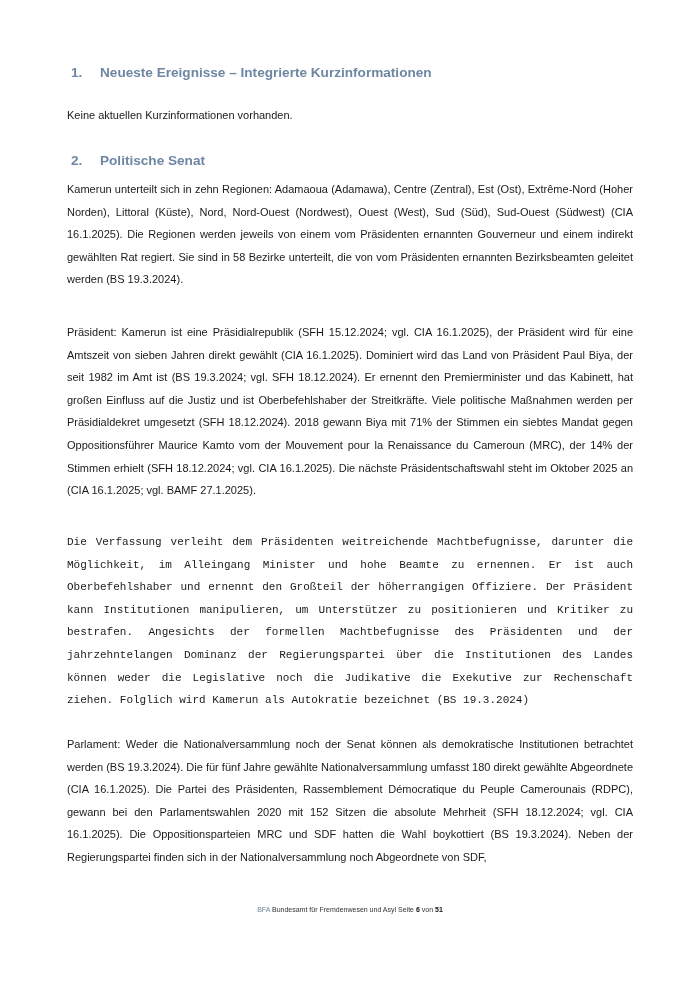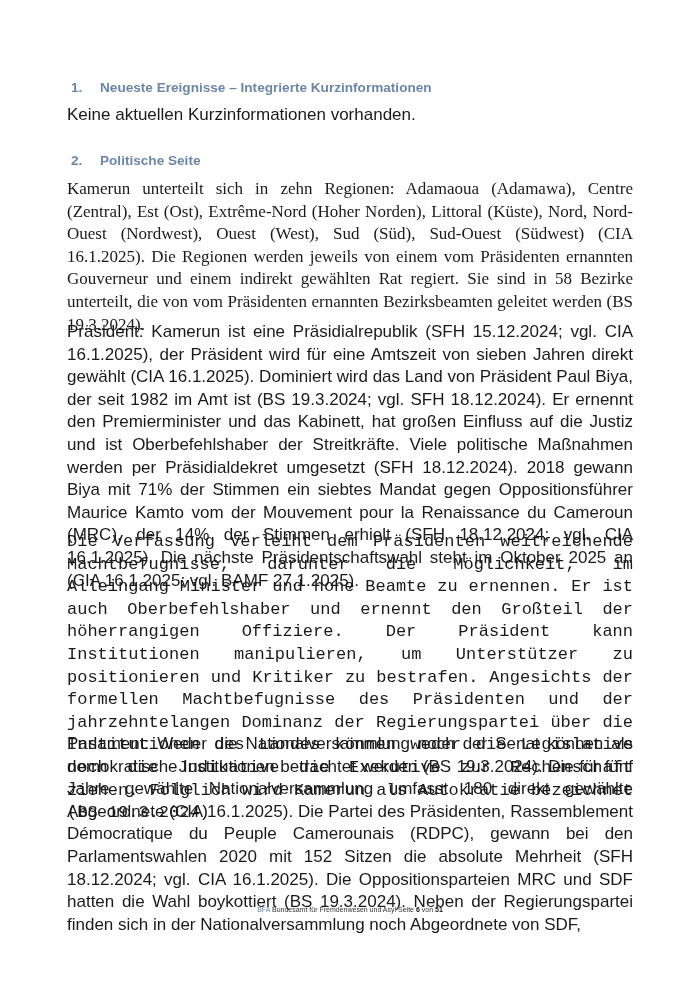--- a/index.html
+++ b/index.html
@@ -7,46 +7,46 @@
     width: 700px; height: 990px; position: relative; overflow: hidden;
     font-family: "Liberation Sans", sans-serif; color: #1a1a1a;
   }
   .page { position: absolute; left: 67px; top: 0; width: 566px; }
   .heading {
     position: absolute; left: 0; font-weight: bold; font-size: 13.6px;
     color: #6e86a3; white-space: nowrap;
   }
   .heading .num { display: inline-block; width: 29px; padding-left: 4px; }
   .para {
-    position: absolute; left: 0; width: 566px; font-size: 17px;
+    position: absolute; left: 0; width: 566px; font-size: 11px;
     line-height: 22.6px; text-align: justify; margin: 0;
   }
   .para b { font-weight: normal; }
   .footer {
     position: absolute; top: 906px; left: 0; width: 700px; text-align: center;
     font-size: 7px; color: #333;
   }
   .footer .brand { color: #6e86a3; }
   .footer b { font-weight: bold; color: #111; }
 </style>
 </head>
 <body>
 
 <div class="page">
-  <div class="heading" style="top:80px;">
+  <div class="heading" style="top:65px;">
     <span class="num">1.</span><span>Neueste Ereignisse – Integrierte Kurzinformationen</span>
   </div>
   <p class="para" style="top:104px;">
     <span>Keine aktuellen Kurzinformationen vorhanden.</span>
   </p>
 
   <div class="heading" style="top:153px;">
-    <span class="num">2.</span><span>Politische Seite</span>
+    <span class="num">2.</span><span>Politische Senat</span>
   </div>
-  <p class="para" style="top:178px;font-family:Liberation Serif, serif;">
+  <p class="para" style="top:178px;">
     <span>Kamerun unterteilt sich in zehn Regionen: Adamaoua (Adamawa), Centre (Zentral), Est (Ost), Extrême-Nord (Hoher Norden), Littoral (Küste), Nord, Nord-Ouest (Nordwest), Ouest (West), Sud (Süd), Sud-Ouest (Südwest) (CIA 16.1.2025). Die Regionen werden jeweils von einem vom Präsidenten ernannten Gouverneur und einem indirekt gewählten Rat regiert. Sie sind in 58 Bezirke unterteilt, die von vom Präsidenten ernannten Bezirksbeamten geleitet werden (BS 19.3.2024).</span>
   </p>
   <p class="para" style="top:321px;">
     <b>Präsident:</b><span> Kamerun ist eine Präsidialrepublik (SFH 15.12.2024; vgl. CIA 16.1.2025), der Präsident wird für eine Amtszeit von sieben Jahren direkt gewählt (CIA 16.1.2025). Dominiert wird das Land von Präsident Paul Biya, der seit 1982 im Amt ist (BS 19.3.2024; vgl. SFH 18.12.2024). Er ernennt den Premierminister und das Kabinett, hat großen Einfluss auf die Justiz und ist Oberbefehlshaber der Streitkräfte. Viele politische Maßnahmen werden per Präsidialdekret umgesetzt (SFH 18.12.2024). 2018 gewann Biya mit 71% der Stimmen ein siebtes Mandat gegen Oppositionsführer Maurice Kamto vom der Mouvement pour la Renaissance du Cameroun (MRC), der 14% der Stimmen erhielt (SFH 18.12.2024; vgl. CIA 16.1.2025). Die nächste Präsidentschaftswahl steht im Oktober 2025 an (CIA 16.1.2025; vgl. BAMF 27.1.2025).</span>
   </p>
   <p class="para" style="top:531px;font-family:Liberation Mono, monospace;">
     <span>Die Verfassung verleiht dem Präsidenten weitreichende Machtbefugnisse, darunter die Möglichkeit, im Alleingang Minister und hohe Beamte zu ernennen. Er ist auch Oberbefehlshaber und ernennt den Großteil der höherrangigen Offiziere. Der Präsident kann Institutionen manipulieren, um Unterstützer zu positionieren und Kritiker zu bestrafen. Angesichts der formellen Machtbefugnisse des Präsidenten und der jahrzehntelangen Dominanz der Regierungspartei über die Institutionen des Landes können weder die Legislative noch die Judikative die Exekutive zur Rechenschaft ziehen. Folglich wird Kamerun als Autokratie bezeichnet (BS 19.3.2024)</span>
   </p>
   <p class="para" style="top:733px;">
     <b>Parlament:</b><span> Weder die Nationalversammlung noch der Senat können als demokratische Institutionen betrachtet werden (BS 19.3.2024). Die für fünf Jahre gewählte Nationalversammlung umfasst 180 direkt gewählte Abgeordnete (CIA 16.1.2025). Die Partei des Präsidenten, Rassemblement Démocratique du Peuple Camerounais (RDPC), gewann bei den Parlamentswahlen 2020 mit 152 Sitzen die absolute Mehrheit (SFH 18.12.2024; vgl. CIA 16.1.2025). Die Oppositionsparteien MRC und SDF hatten die Wahl boykottiert (BS 19.3.2024). Neben der Regierungspartei finden sich in der Nationalversammlung noch Abgeordnete von SDF,</span>

